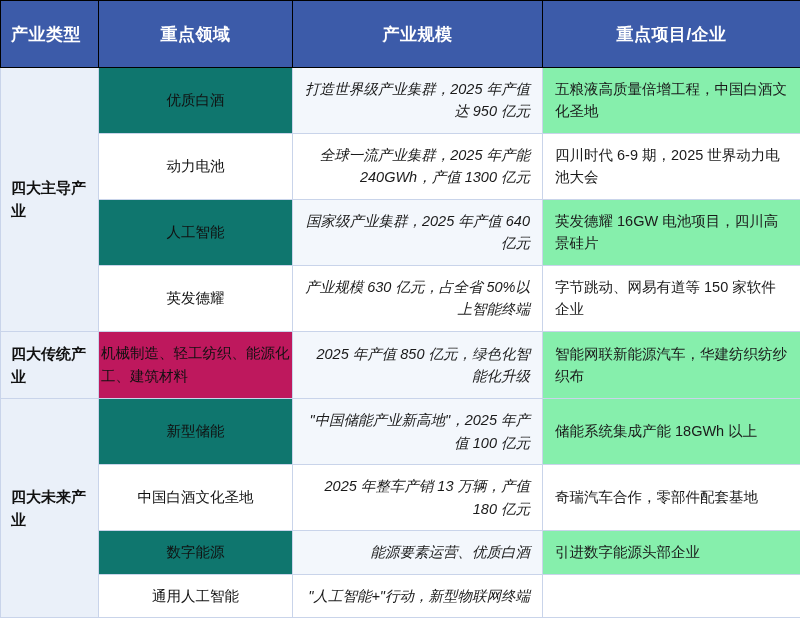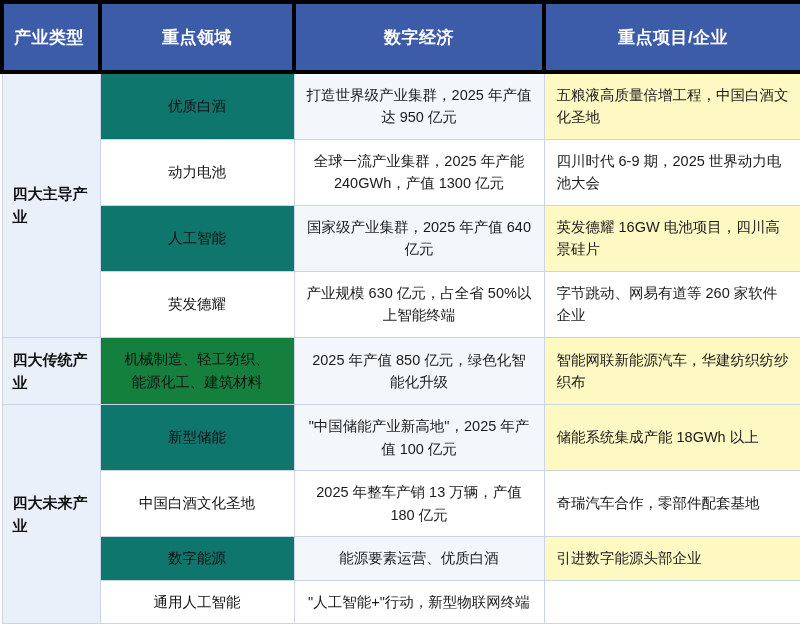--- a/index.html
+++ b/index.html
@@ -29,21 +29,21 @@
   table.industry-table col.c2 { width: 250px; }
   table.industry-table col.c3 { width: 258px; }
 
   thead th {
     background: #3c5ba9;
     color: #ffffff;
     font-size: 17px;
     font-weight: bold;
     height: 58px;
     padding: 4px 8px;
-    border: 4px solid #000000;
+    border: 1px solid #000000;
     text-align: center;
     vertical-align: middle;
     letter-spacing: 0.5px;
   }
   thead th.first-col {
     text-align: left;
     padding-left: 10px;
   }
   tbody td {
     border: 1px solid #c9d4ea;
@@ -60,32 +60,32 @@
     text-align: left;
     padding-left: 10px;
     color: #111;
   }
   tbody td.field {
     text-align: center;
     background: #0f766e;
     color: #111;
   }
   tbody td.field-wide {
-    text-align: center;
-    background: #15803d;
+    background: #be185d;
     color: #111;
-    padding: 10px 24px;
+    padding: 10px 2px;
     line-height: 1.6;
   }
   tbody td.goal {
     background: #f3f7fc;
-    text-align: center;
+    text-align: right;
+    font-style: italic;
   }
   tbody td.proj {
-    background: #fef9c3;
+    background: #86efac;
     text-align: left;
   }
   tbody tr.alt td.field,
   tbody tr.alt td.goal,
   tbody tr.alt td.proj {
     background: #ffffff;
   }
   tbody td.empty { background: #ffffff; }
 </style>
 </head>
@@ -96,21 +96,21 @@
     <colgroup>
       <col class="c0">
         <col class="c1">
         <col class="c2">
         <col class="c3">
     </colgroup>
     <thead>
       <tr>
         <th class="first-col">产业类型</th>
         <th>重点领域</th>
-        <th>数字经济</th>
+        <th>产业规模</th>
         <th>重点项目/企业</th>
       </tr>
     </thead>
     <tbody>
 
       <tr>
         <td class="cat" rowspan="4">四大主导产业</td>
         <td class="field">优质白酒</td>
         <td class="goal">打造世界级产业集群，2025 年产值达 950 亿元</td>
         <td class="proj">五粮液高质量倍增工程，中国白酒文化圣地</td>
@@ -121,21 +121,21 @@
         <td class="proj">四川时代 6-9 期，2025 世界动力电池大会</td>
       </tr>
       <tr>
         <td class="field">人工智能</td>
         <td class="goal">国家级产业集群，2025 年产值 640 亿元</td>
         <td class="proj">英发德耀 16GW 电池项目，四川高景硅片</td>
       </tr>
       <tr class="alt">
         <td class="field">英发德耀</td>
         <td class="goal">产业规模 630 亿元，占全省 50%以上智能终端</td>
-        <td class="proj">字节跳动、网易有道等 260 家软件企业</td>
+        <td class="proj">字节跳动、网易有道等 150 家软件企业</td>
       </tr>
 
       <tr>
         <td class="cat">四大传统产业</td>
         <td class="field-wide">机械制造、轻工纺织、能源化工、建筑材料</td>
         <td class="goal">2025 年产值 850 亿元，绿色化智能化升级</td>
         <td class="proj">智能网联新能源汽车，华建纺织纺纱织布</td>
       </tr>
 
       <tr>

